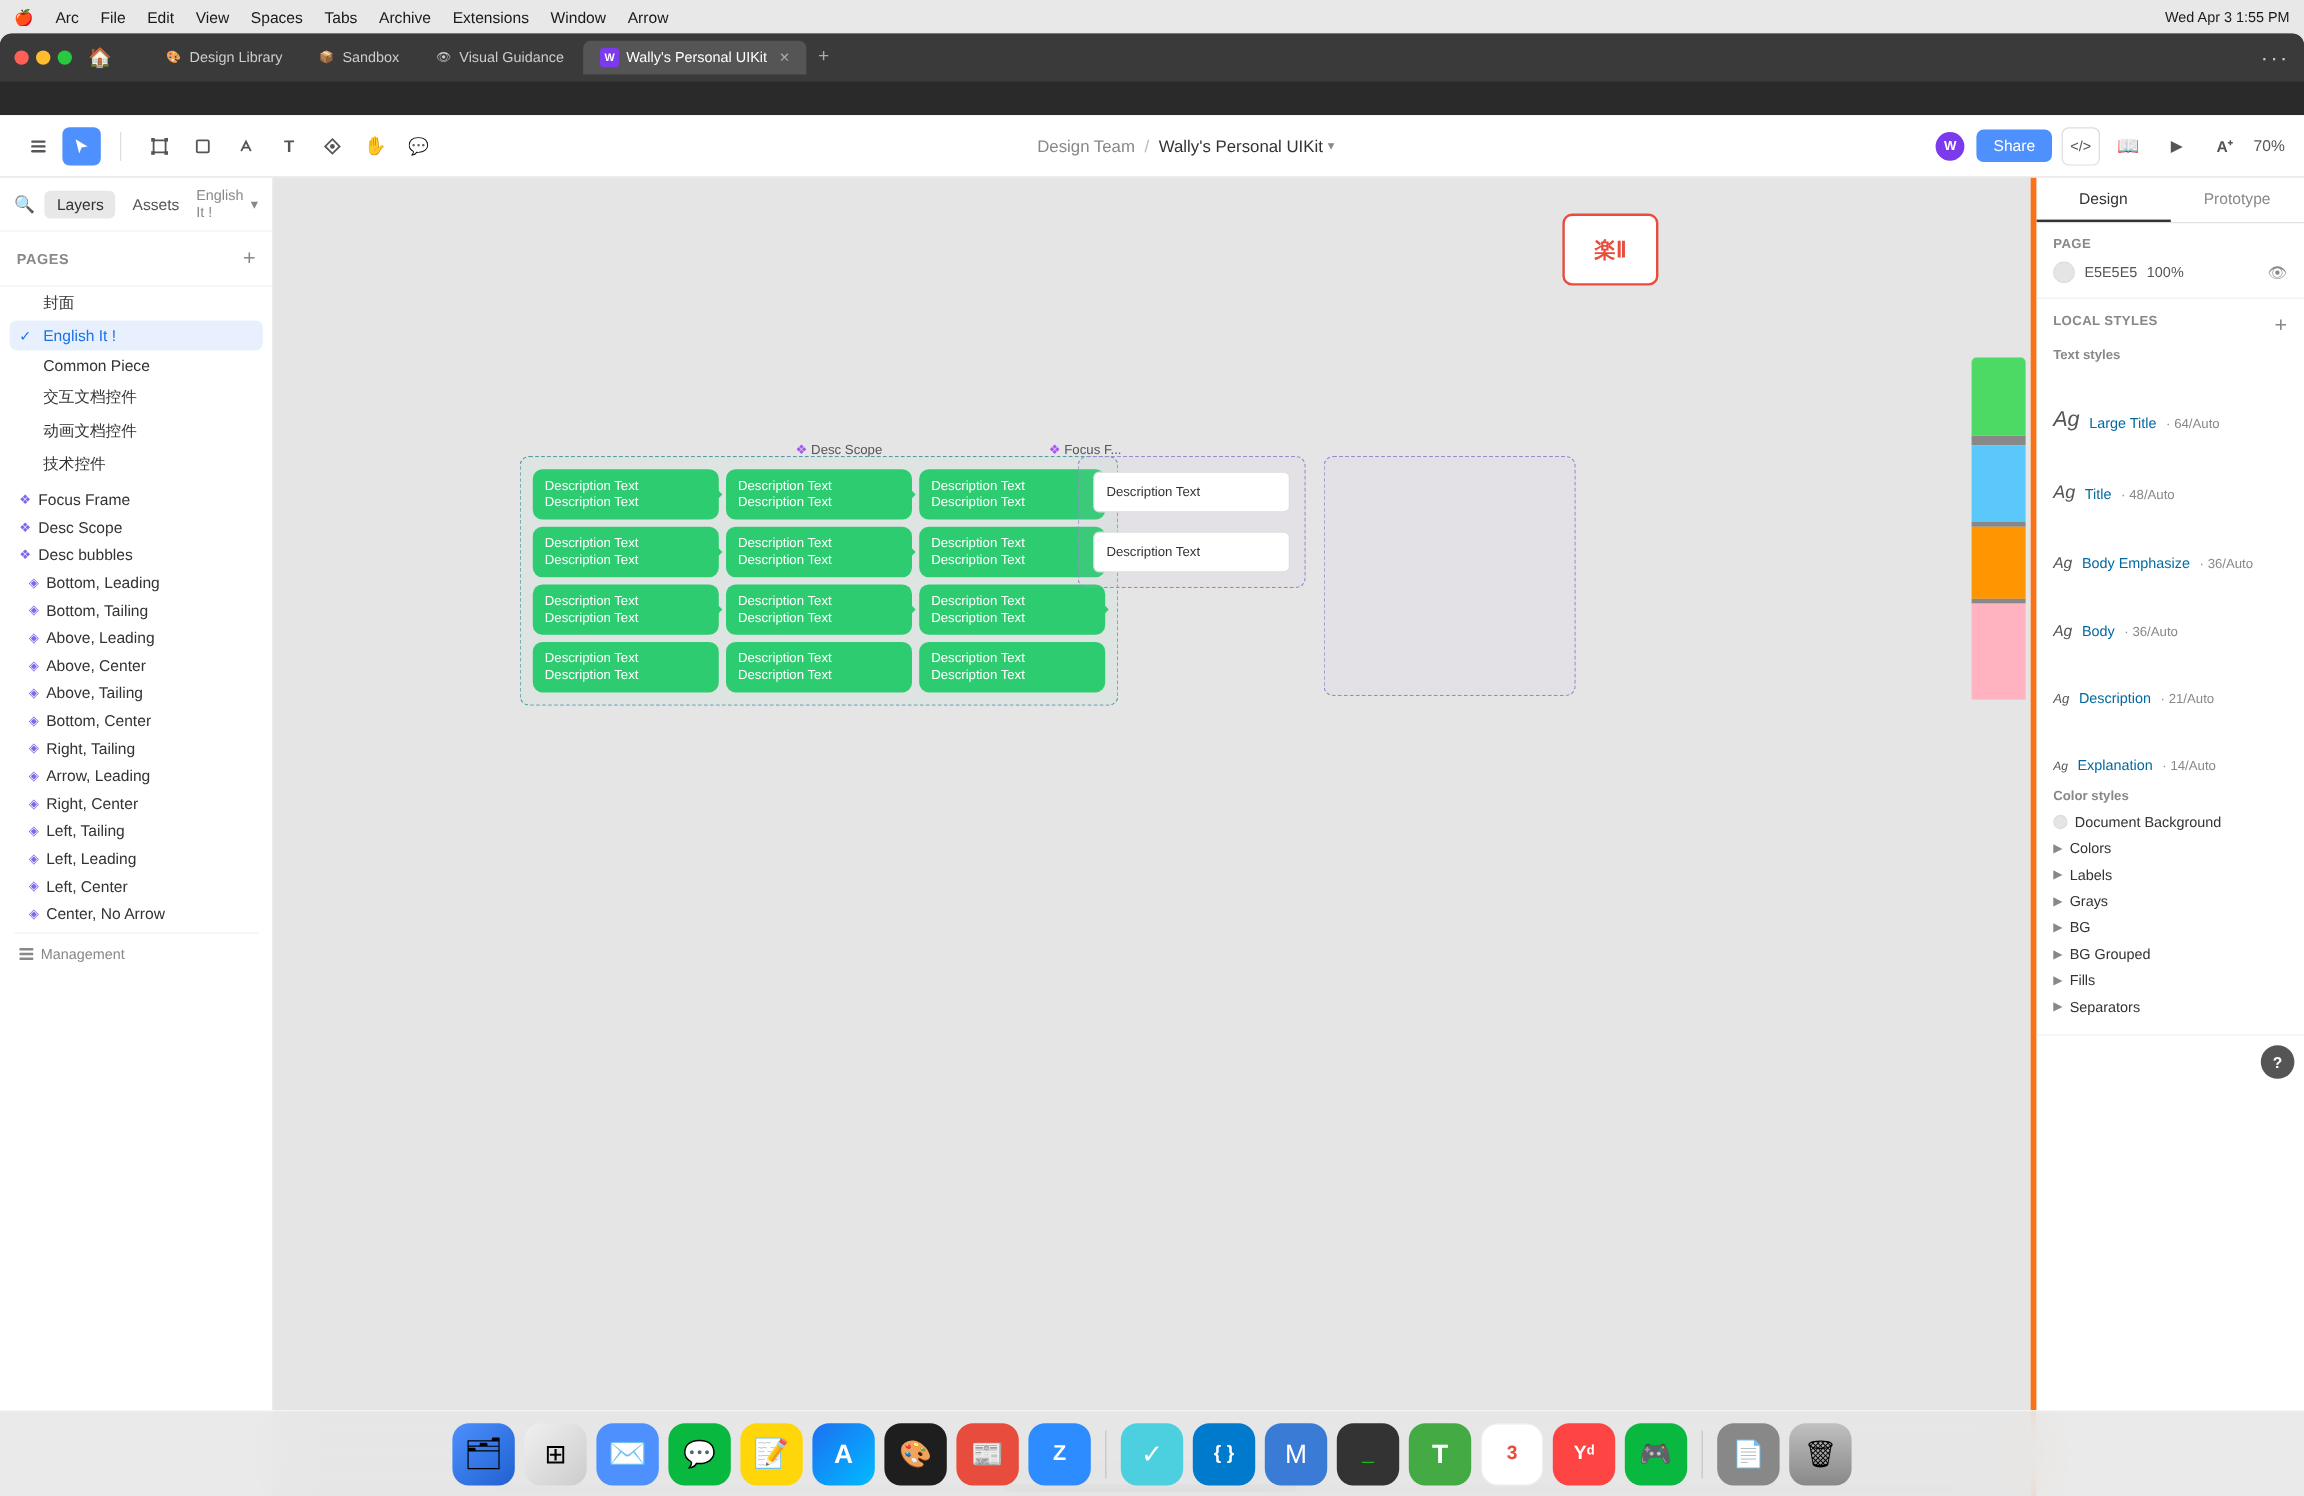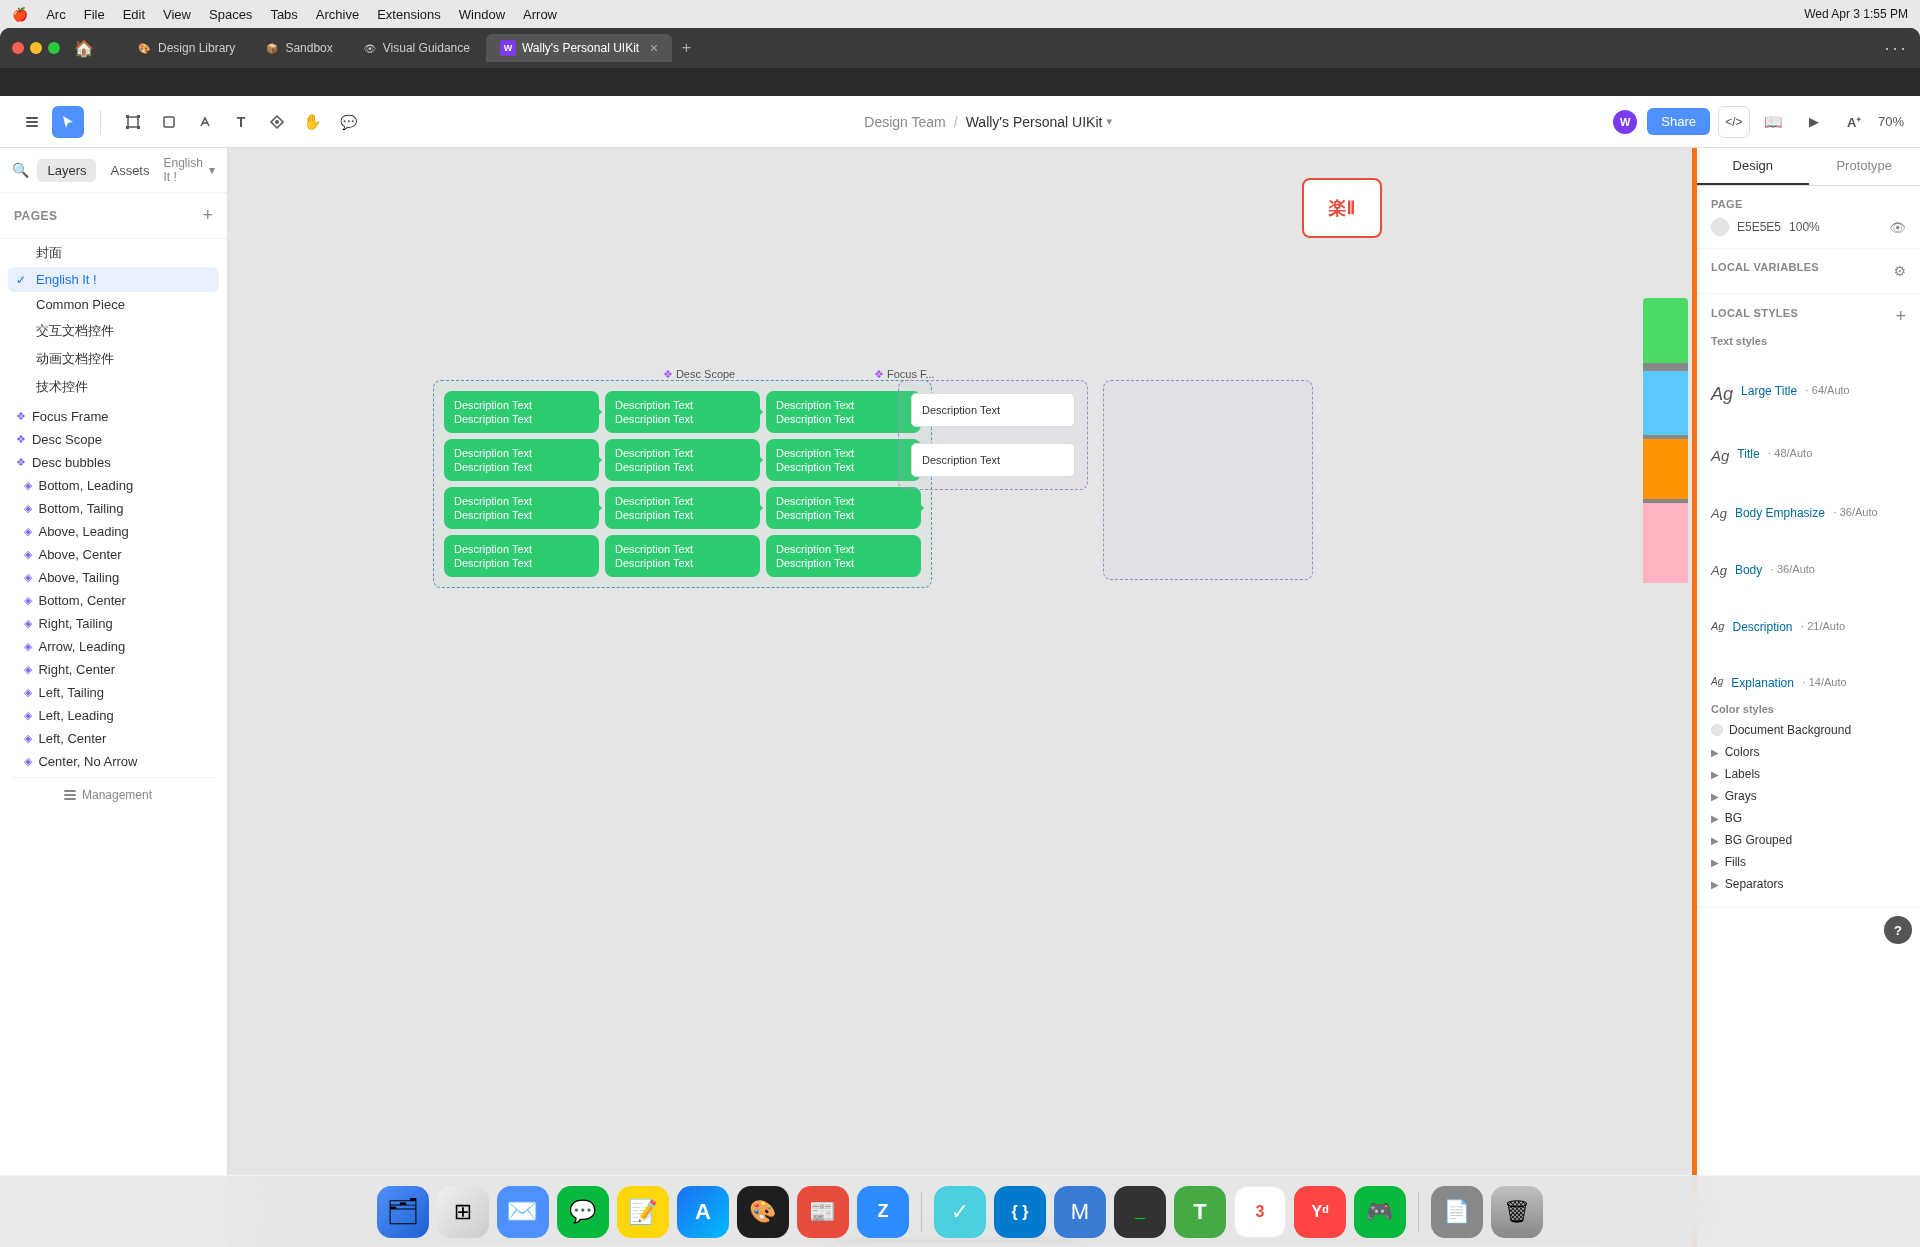--- a/index.html
+++ b/index.html
@@ -62,21 +62,21 @@
     .pages-list { padding: 0 8px; }
     .page-item { display: flex; align-items: center; padding: 5px 8px; border-radius: 6px; cursor: pointer; font-size: 13px; color: #333; gap: 6px; }
     .page-item.active { background: #e8f0fe; color: #1a73e8; }
     .page-check { color: #1a73e8; font-size: 12px; width: 14px; }
     .layer-section { flex: 1; overflow-y: auto; padding: 4px 0; }
     .layer-item { display: flex; align-items: center; padding: 4px 16px; cursor: pointer; font-size: 13px; color: #333; gap: 6px; }
     .layer-indent-1 { padding-left: 24px; }
     .layer-icon { font-size: 11px; color: #888; }
     .layer-icon-comp { color: #7b68ee; }
     .layer-sep { height: 1px; background: #f0f0f0; margin: 4px 12px; }
-    .layer-management { display: flex; align-items: center; padding: 6px 16px; font-size: 12px; color: #888; gap: 6px; margin-left: 48px; }
+    .layer-management { display: flex; align-items: center; padding: 6px 16px; font-size: 12px; color: #888; gap: 6px; }
 
     
     .canvas-area { flex: 1; background: #e5e5e5; position: relative; overflow: hidden; }
 
     
     .red-card { position: absolute; top: 30px; right: 220px; width: 80px; height: 60px; background: #fff; border: 2px solid #e74c3c; border-radius: 8px; display: flex; align-items: center; justify-content: center; }
     .red-card-text { font-size: 18px; font-weight: bold; color: #e74c3c; font-family: 'PingFang SC', sans-serif; }
     .green-card { background: #2ecc71; border-radius: 8px; padding: 8px 10px; color: #fff; font-size: 11px; display: flex; flex-direction: column; gap: 2px; position: relative; }
     .green-card::after { content: ''; position: absolute; right: -8px; top: 50%; transform: translateY(-50%); border: 5px solid transparent; border-left-color: #2ecc71; }
     .green-card.no-arrow::after { display: none; }
@@ -91,21 +91,21 @@
     .page-color-row { display: flex; align-items: center; gap: 8px; }
     .color-swatch { width: 18px; height: 18px; border-radius: 50%; border: 1px solid #ddd; }
     .color-hex { font-size: 12px; color: #555; }
     .color-opacity { font-size: 12px; color: #555; }
     .eye-icon { margin-left: auto; color: #888; font-size: 13px; cursor: pointer; }
     .local-vars-row { display: flex; align-items: center; justify-content: space-between; }
     .vars-adjust-icon { color: #888; font-size: 14px; cursor: pointer; }
     .local-styles-row { display: flex; align-items: center; justify-content: space-between; margin-bottom: 8px; }
     .local-styles-add { color: #888; font-size: 18px; cursor: pointer; }
     .text-styles-section { }
-    .text-style-item { display: flex; align-items: flex-start; gap: 8px; padding: 5px 0; margin-top: 32px; }
+    .text-style-item { display: flex; align-items: flex-end; gap: 8px; padding: 5px 0; margin-top: 32px; }
     .text-style-ag { font-size: 13px; color: #555; font-style: italic; }
     .text-style-name { font-size: 12px; color: #0369a1; }
     .text-style-size { font-size: 11px; color: #888; }
     .color-styles-section { margin-top: 4px; }
     .color-style-group { display: flex; align-items: center; gap: 6px; padding: 4px 0; cursor: pointer; }
     .color-style-swatch-sm { width: 12px; height: 12px; border-radius: 50%; border: 1px solid #ddd; }
     .color-style-name { font-size: 12px; color: #333; }
     .color-group-arrow { font-size: 10px; color: #888; }
 
     
@@ -469,26 +469,20 @@
         <div class="right-section">
           <div class="right-section-title">Page</div>
           <div class="page-color-row">
             <div class="color-swatch" style="background:#e5e5e5;"></div>
             <span class="color-hex">E5E5E5</span>
             <span class="color-opacity">100%</span>
             <span class="eye-icon">👁</span>
           </div>
         </div>
 
-        <div class="right-section">
-          <div class="local-vars-row">
-            <span class="right-section-title">Local variables</span>
-            <span class="vars-adjust-icon">⚙</span>
-          </div>
-        </div>
 
         <div class="right-section">
           <div class="local-styles-row">
             <span class="right-section-title">Local styles</span>
             <span class="local-styles-add">+</span>
           </div>
 
           <div class="text-styles-section">
             <div style="font-size:11px;font-weight:600;color:#888;margin-bottom:4px;">Text styles</div>
             <div class="text-style-item">

